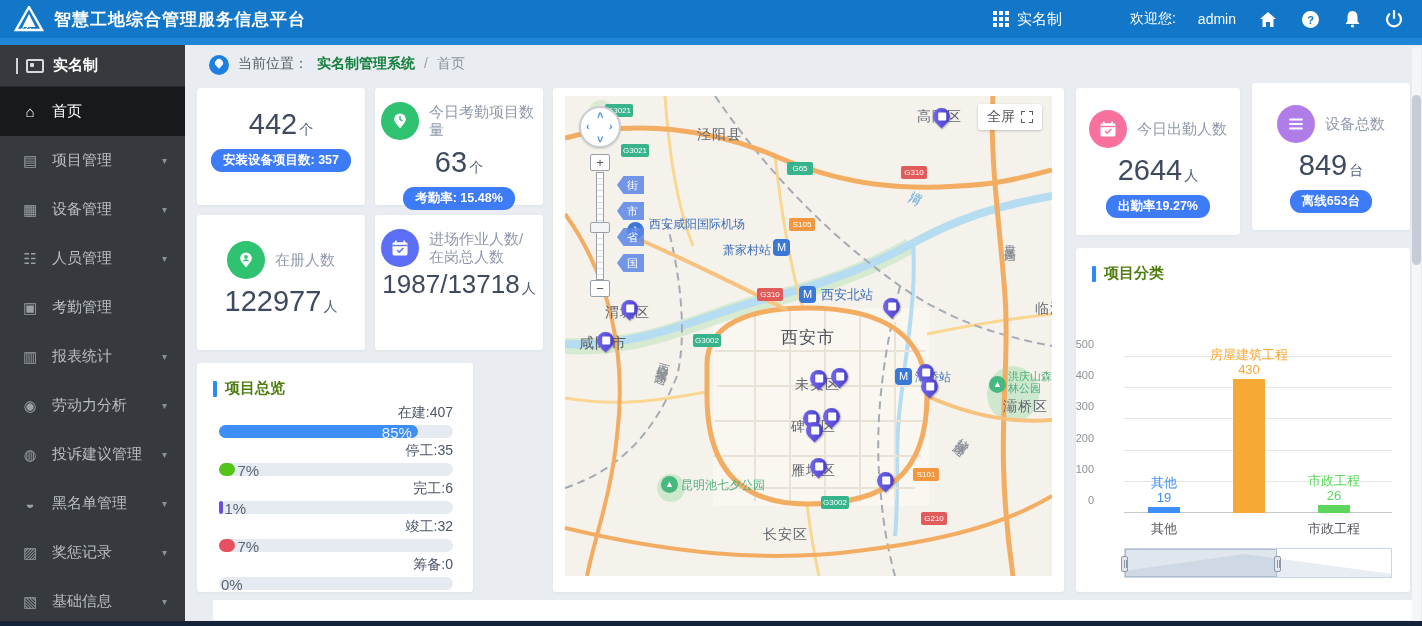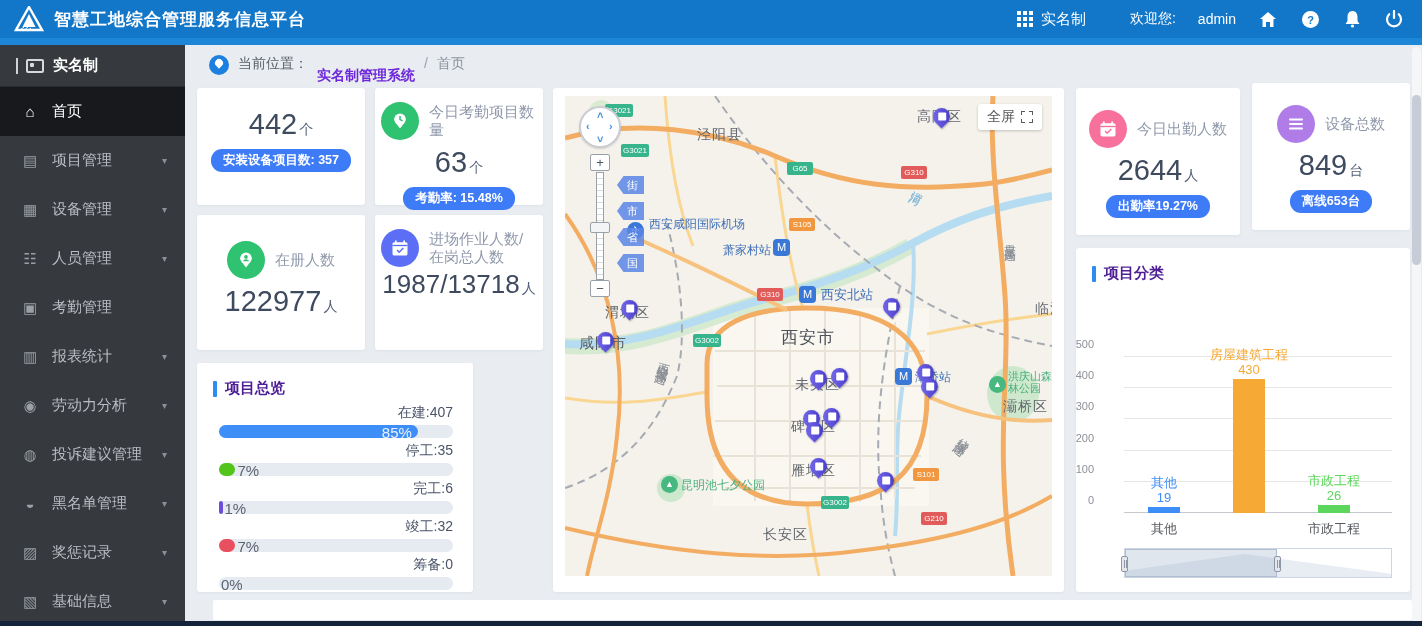--- a/index.html
+++ b/index.html
@@ -5,21 +5,21 @@
   * { margin:0; padding:0; box-sizing:border-box; }
   html,body { width:1422px; height:626px; overflow:hidden; font-family:"Liberation Sans",sans-serif; background:#e9edf2; }
   .app { width:1422px; height:626px; display:flex; flex-direction:column; position:relative; }
 
   
   .hdr { height:38px; background:#1377c9; display:flex; align-items:center; color:#fff; padding:0 18px 0 14px; flex:none; }
   .logo { width:30px; height:26px; margin-right:10px; flex:none; }
   .hdr-title { font-size:17px; font-weight:bold; letter-spacing:1px; }
   .hdr-right { margin-left:auto; display:flex; align-items:center; gap:22px; }
   .hdr-app { display:flex; align-items:center; gap:7px; font-size:15px; cursor:pointer; }
-  .hdr-welcome { font-size:14px; margin-left:22px; }
+  .hdr-welcome { font-size:14px; margin-left:46px; }
   .hdr-user { font-size:14px; }
   .hico { width:20px; height:20px; display:inline-flex; align-items:center; justify-content:center; cursor:pointer; }
   .hstrip { height:7px; background:#1e86d6; flex:none; }
 
   
   .bodyrow { flex:1; display:flex; min-height:0; }
 
   
   .side { width:185px; background:#36393d; flex:none; display:flex; flex-direction:column; }
   .side-hd { height:43px; display:flex; align-items:center; padding-left:16px; color:#fff; border-bottom:1px solid #2a2d30; }
@@ -33,38 +33,38 @@
   .mitem .caret { margin-left:auto; font-size:10px; color:#8b9096; }
   .mitem .caret:before { content:"▾"; }
   .mitem.active { background:#17191c; color:#fff; }
   .mitem.active .mi { color:#fff; }
 
   
   .main { flex:1; position:relative; background:#e9edf2; overflow:hidden; }
   .crumb { position:absolute; left:24px; top:10px; display:flex; gap:9px; font-size:14px; color:#5a5e66; }
   .crumb .pin { width:20px; height:20px; border-radius:50%; background:#1d7fe0; position:relative; flex:none; }
   .crumb .pin:before { content:""; position:absolute; left:6px; top:4px; width:8px; height:8px; border-radius:50% 50% 50% 0; transform:rotate(-45deg); background:#fff; }
-  .crumb b { color:#6d28d9;margin-top:12px; }
+  .crumb b { color:#15803d; }
   .crumb .sep { color:#9aa0ac; }
   .crumb .cur { color:#8c929c; }
 
   .panel, .card { position:absolute; background:#fff; border-radius:3px; box-shadow:0 1px 3px rgba(40,60,90,.06); }
 
   
   .card { text-align:center; padding-top:14px; }
   .card-top { display:flex; align-items:center; justify-content:center; gap:10px; }
   .cicon { width:38px; height:38px; border-radius:50%; display:inline-flex; align-items:center; justify-content:center; flex:none; }
   .clabel { font-size:15px; color:#9099ab; line-height:18px; text-align:left; max-width:108px; }
   .cvalue { margin-top:6px; color:#3e4a5e; }
   .cvalue b { font-size:29px; font-weight:500; }
   .cvalue i { font-style:normal; font-size:14px; color:#55617a; margin-left:2px; }
   .cpill { display:inline-block; margin-top:8px; background:#3d7bf7; color:#fff; font-size:12.5px; font-weight:bold; padding:3px 12px; border-radius:11px; }
 
   
-  .ptitle { display:flex; align-items:center; gap:8px; font-size:15px; font-weight:bold; color:#4c1d95; padding:16px 4px 0 16px; }
+  .ptitle { display:flex; align-items:center; gap:8px; font-size:15px; font-weight:bold; color:#4d7c0f; padding:16px 4px 0 16px; }
   .ptitle .tbar { width:4px; height:16px; background:#2d8cf0; border-radius:1px; }
 
   
   .ovr { padding:2px 20px 0 22px; }
   .ovr-row { margin-top:4px; }
   .ovr-label { text-align:right; font-size:14px; color:#4a5568; margin-bottom:3px; }
   .ovr-track { position:relative; height:13px; background:#e6eaf1; border-radius:7px; }
   .ovr-fill { position:relative; height:13px; border-radius:7px; }
   .ovr-pct { position:absolute; left:calc(100% + 2px); top:-1px; font-size:15px; color:#5a6472; white-space:nowrap; }
   .ovr-fill.inside .ovr-pct { left:auto; right:6px; color:#eaf2ff; }

